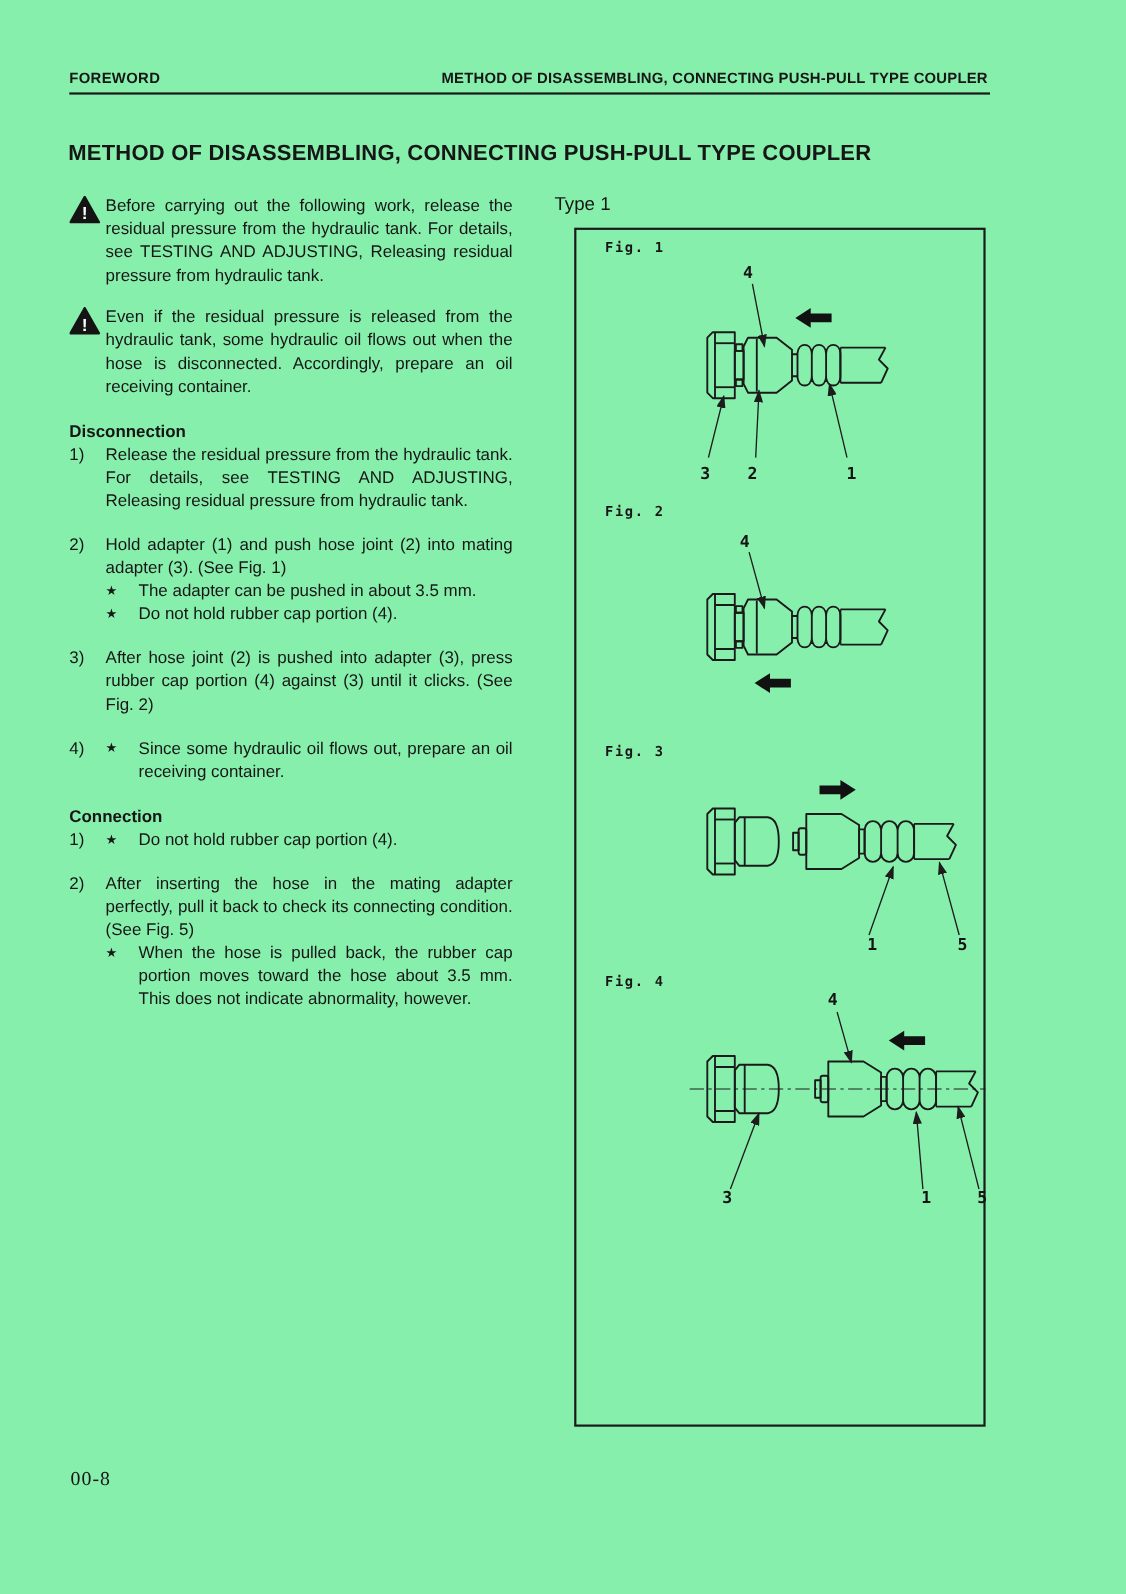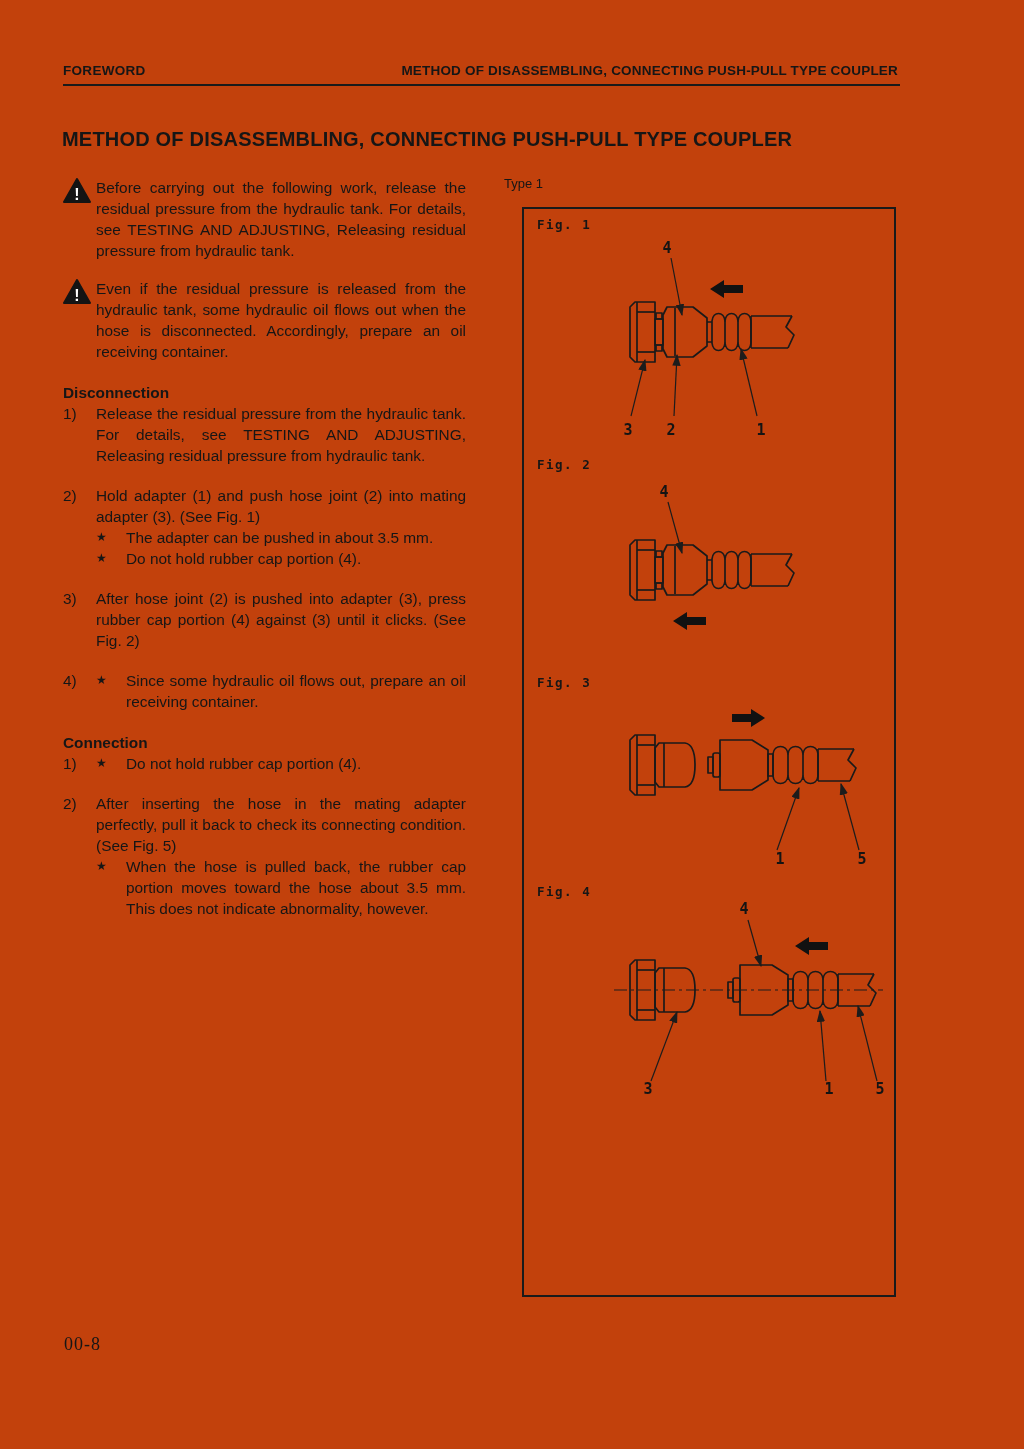--- a/index.html
+++ b/index.html
@@ -1,16 +1,16 @@
 <!DOCTYPE html>
 <html><head>
 <meta charset="utf-8">
 <style>
   html,body{margin:0;padding:0;background:#e8e8e8;}
-  .page{position:relative;width:1024px;height:1449px;background:#c2410c;
+  .page{position:relative;width:1024px;height:1449px;background:#86efac;
         font-family:"Liberation Sans",sans-serif;color:#161616;overflow:hidden;}
 
   .hdr-left{position:absolute;left:63px;top:63px;font-size:13.5px;font-weight:bold;letter-spacing:.3px;}
   .hdr-right{position:absolute;right:126px;top:63px;font-size:13.5px;font-weight:bold;letter-spacing:.2px;}
   .hdr-rule{position:absolute;left:63px;top:84px;width:837px;height:2px;background:#1a1a1a;}
 
   .title{position:absolute;left:62px;top:128px;margin:0;font-size:20px;font-weight:bold;
          letter-spacing:.2px;white-space:nowrap;}
 
   .col{position:absolute;left:63px;top:177px;width:403px;font-size:15.4px;line-height:21px;}
@@ -20,23 +20,23 @@
   .wtext{flex:1;min-width:0;}
   .sh{font-size:15.4px;font-weight:bold;margin:20px 0 0 0;}
   .item{display:flex;margin-top:19px;}
   .sh + .item{margin-top:0;}
   .num{flex:0 0 33px;}
   .itext{flex:1;min-width:0;}
   .note{display:flex;}
   .star{flex:0 0 30px;font-size:12px;line-height:21px;}
   .note .j{flex:1;min-width:0;}
 
-  .type-label{position:absolute;left:504px;top:176px;font-size:13px;}
+  .type-label{position:absolute;left:504px;top:176px;font-size:17px;}
   .figbox{position:absolute;left:522px;top:207px;width:370px;height:1086px;border:2px solid #1a1a1a;}
-  .fig{position:absolute;left:3px;width:326px;padding-left:22px;}
+  .fig{position:absolute;left:16px;width:326px;padding-left:22px;}
   .fig svg{position:absolute;left:0;top:0;}
   .figlab{position:absolute;left:10px;top:8px;font-family:"DejaVu Sans Mono",monospace;
           font-weight:bold;font-size:12.5px;letter-spacing:1.5px;white-space:nowrap;z-index:2;}
   .pagenum{position:absolute;left:64px;top:1334px;font-size:18px;letter-spacing:1px;font-family:Liberation Serif, serif;}
 
   .cl{stroke:#1c1c1c;stroke-width:1.2;fill:none;marker-end:url(#cah);}
   .cnum{font-family:"DejaVu Sans Mono",monospace;font-size:15px;font-weight:bold;
         fill:#141414;text-anchor:middle;}
   .dim{stroke:#1c1c1c;stroke-width:1.2;fill:none;}
   .dsh{stroke:#1c1c1c;stroke-width:1.4;stroke-dasharray:5 4;fill:none;}

